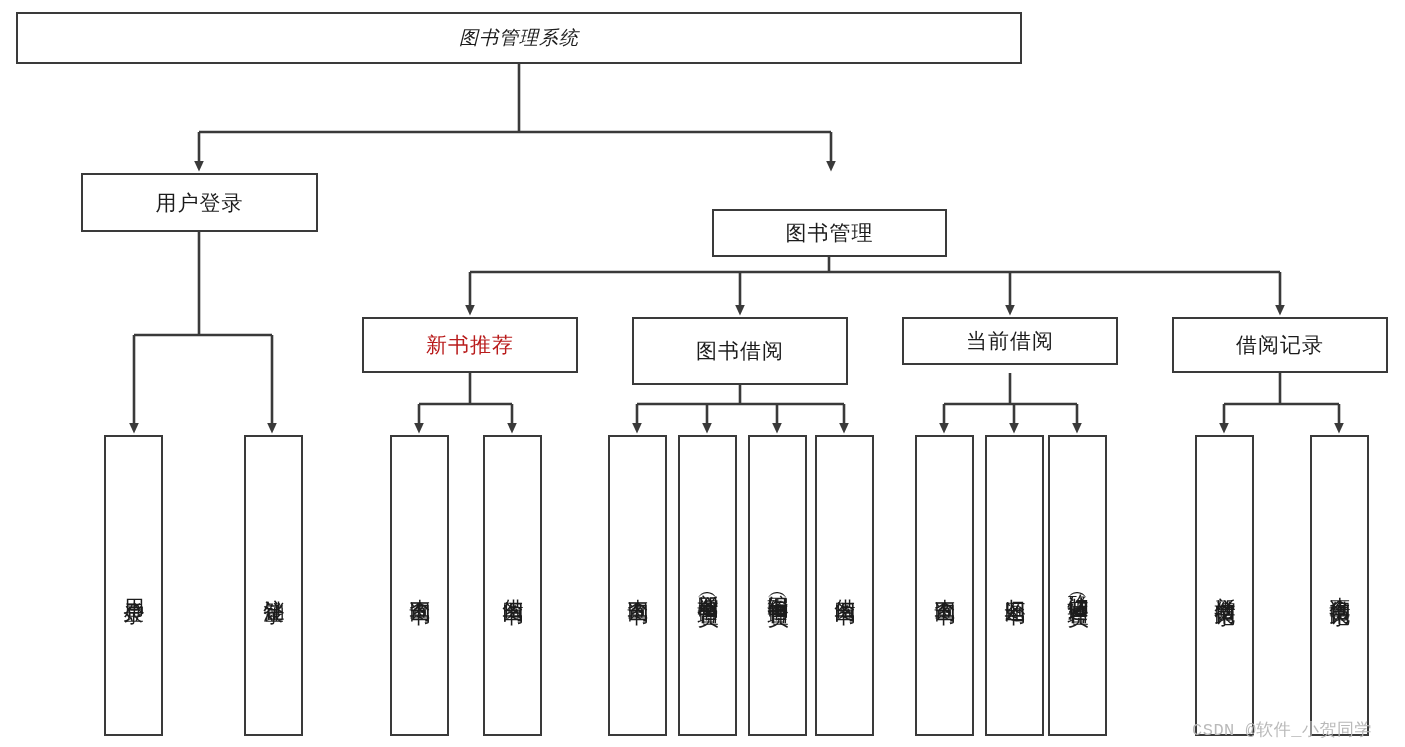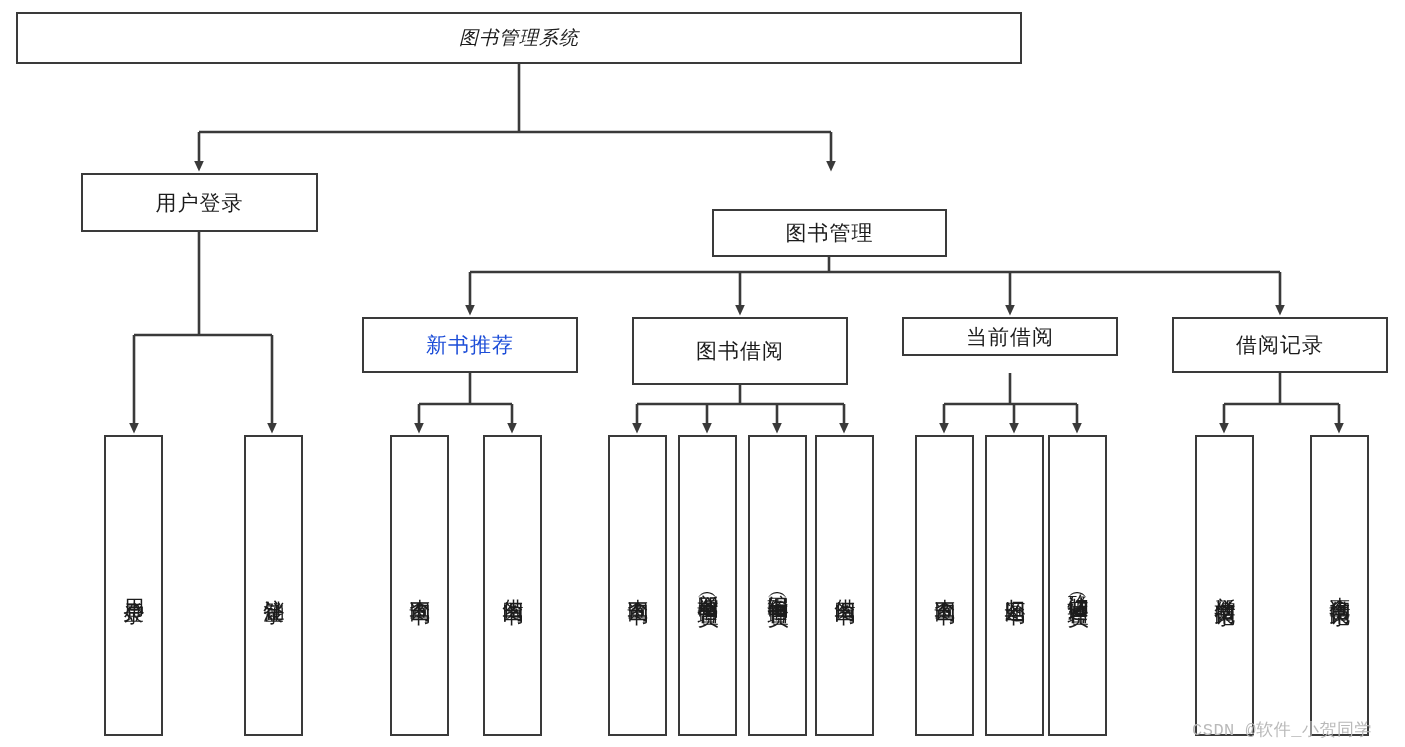--- a/index.html
+++ b/index.html
@@ -132,23 +132,23 @@
       <path d="M1224,404 L1224,424" marker-end="url(#arw)"></path>
       <path d="M1339,404 L1339,424" marker-end="url(#arw)"></path>
     </g>
   </svg>
 
   <div class="node node-root" style="left: 16px; top: 12px; width: 1006px; height: 52px; border-color: rgb(58, 58, 58); background: rgb(255, 255, 255); color: rgb(28, 28, 28);">图书管理系统</div>
 
   <div class="node node-h" style="left: 81px; top: 173px; width: 237px; height: 59px; border-color: rgb(58, 58, 58); background: rgb(255, 255, 255); color: rgb(28, 28, 28);">用户登录</div>
   <div class="node node-h" style="left: 712px; top: 173px; width: 235px; height: 48px; border-color: rgb(58, 58, 58); background: rgb(255, 255, 255); color: rgb(28, 28, 28); margin-top: 36px;">图书管理</div>
 
-  <div class="node node-h" style="left: 362px; top: 317px; width: 216px; height: 56px; border-color: rgb(58, 58, 58); background: rgb(255, 255, 255); color: #1d4ed8;">新书推荐</div>
+  <div class="node node-h" style="left: 362px; top: 317px; width: 216px; height: 56px; border-color: rgb(58, 58, 58); background: rgb(255, 255, 255); color: #b91c1c;">新书推荐</div>
   <div class="node node-h" style="left: 632px; top: 317px; width: 216px; height: 68px; border-color: rgb(58, 58, 58); background: rgb(255, 255, 255); color: rgb(28, 28, 28);">图书借阅</div>
-  <div class="node node-h" style="left: 902px; top: 317px; width: 216px; height: 39px; border-color: rgb(58, 58, 58); background: rgb(255, 255, 255); color: rgb(28, 28, 28);">当前借阅</div>
+  <div class="node node-h" style="left: 902px; top: 317px; width: 216px; height: 48px; border-color: rgb(58, 58, 58); background: rgb(255, 255, 255); color: rgb(28, 28, 28);">当前借阅</div>
   <div class="node node-h" style="left: 1172px; top: 317px; width: 216px; height: 56px; border-color: rgb(58, 58, 58); background: rgb(255, 255, 255); color: rgb(28, 28, 28); font-family: Liberation Mono, monospace;">借阅记录</div>
 
   <div class="node node-v" style="left: 104px; top: 435px; width: 59px; height: 301px; border-color: rgb(58, 58, 58); background: rgb(255, 255, 255); color: rgb(28, 28, 28);">
       <span>用户登录</span>
     </div>
   <div class="node node-v" style="left: 244px; top: 435px; width: 59px; height: 301px; border-color: rgb(58, 58, 58); background: rgb(255, 255, 255); color: rgb(28, 28, 28);">
       <span>注销登录</span>
     </div>
   <div class="node node-v" style="left: 390px; top: 435px; width: 59px; height: 301px; border-color: rgb(58, 58, 58); background: rgb(255, 255, 255); color: rgb(28, 28, 28);">
       <span>查询图书</span>

